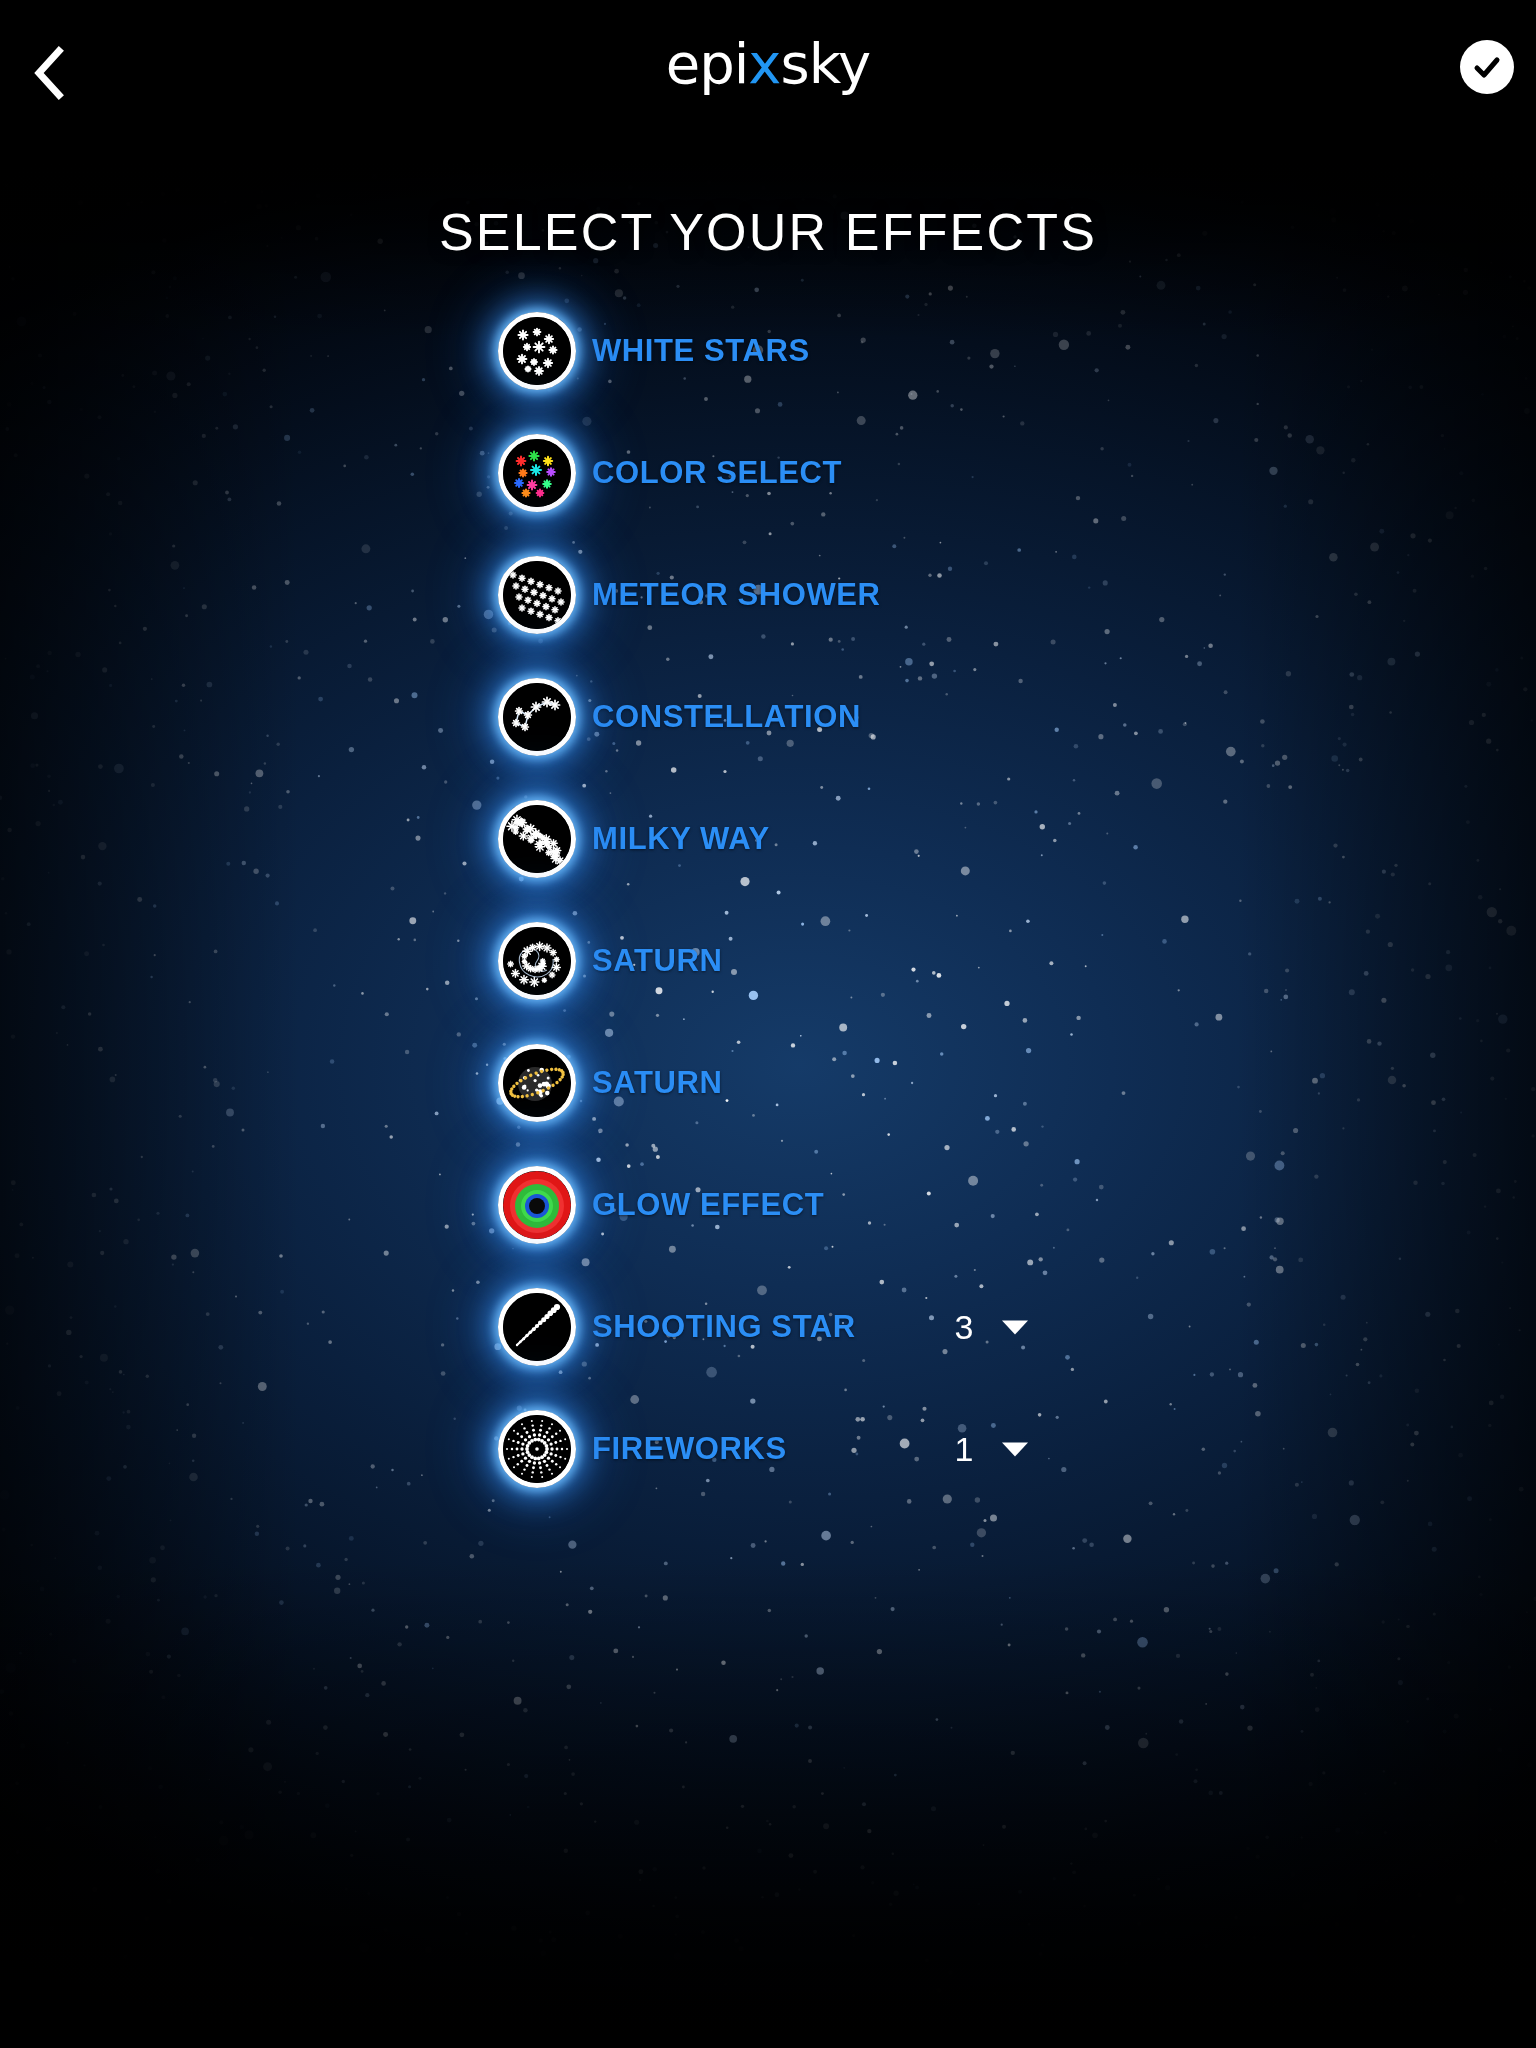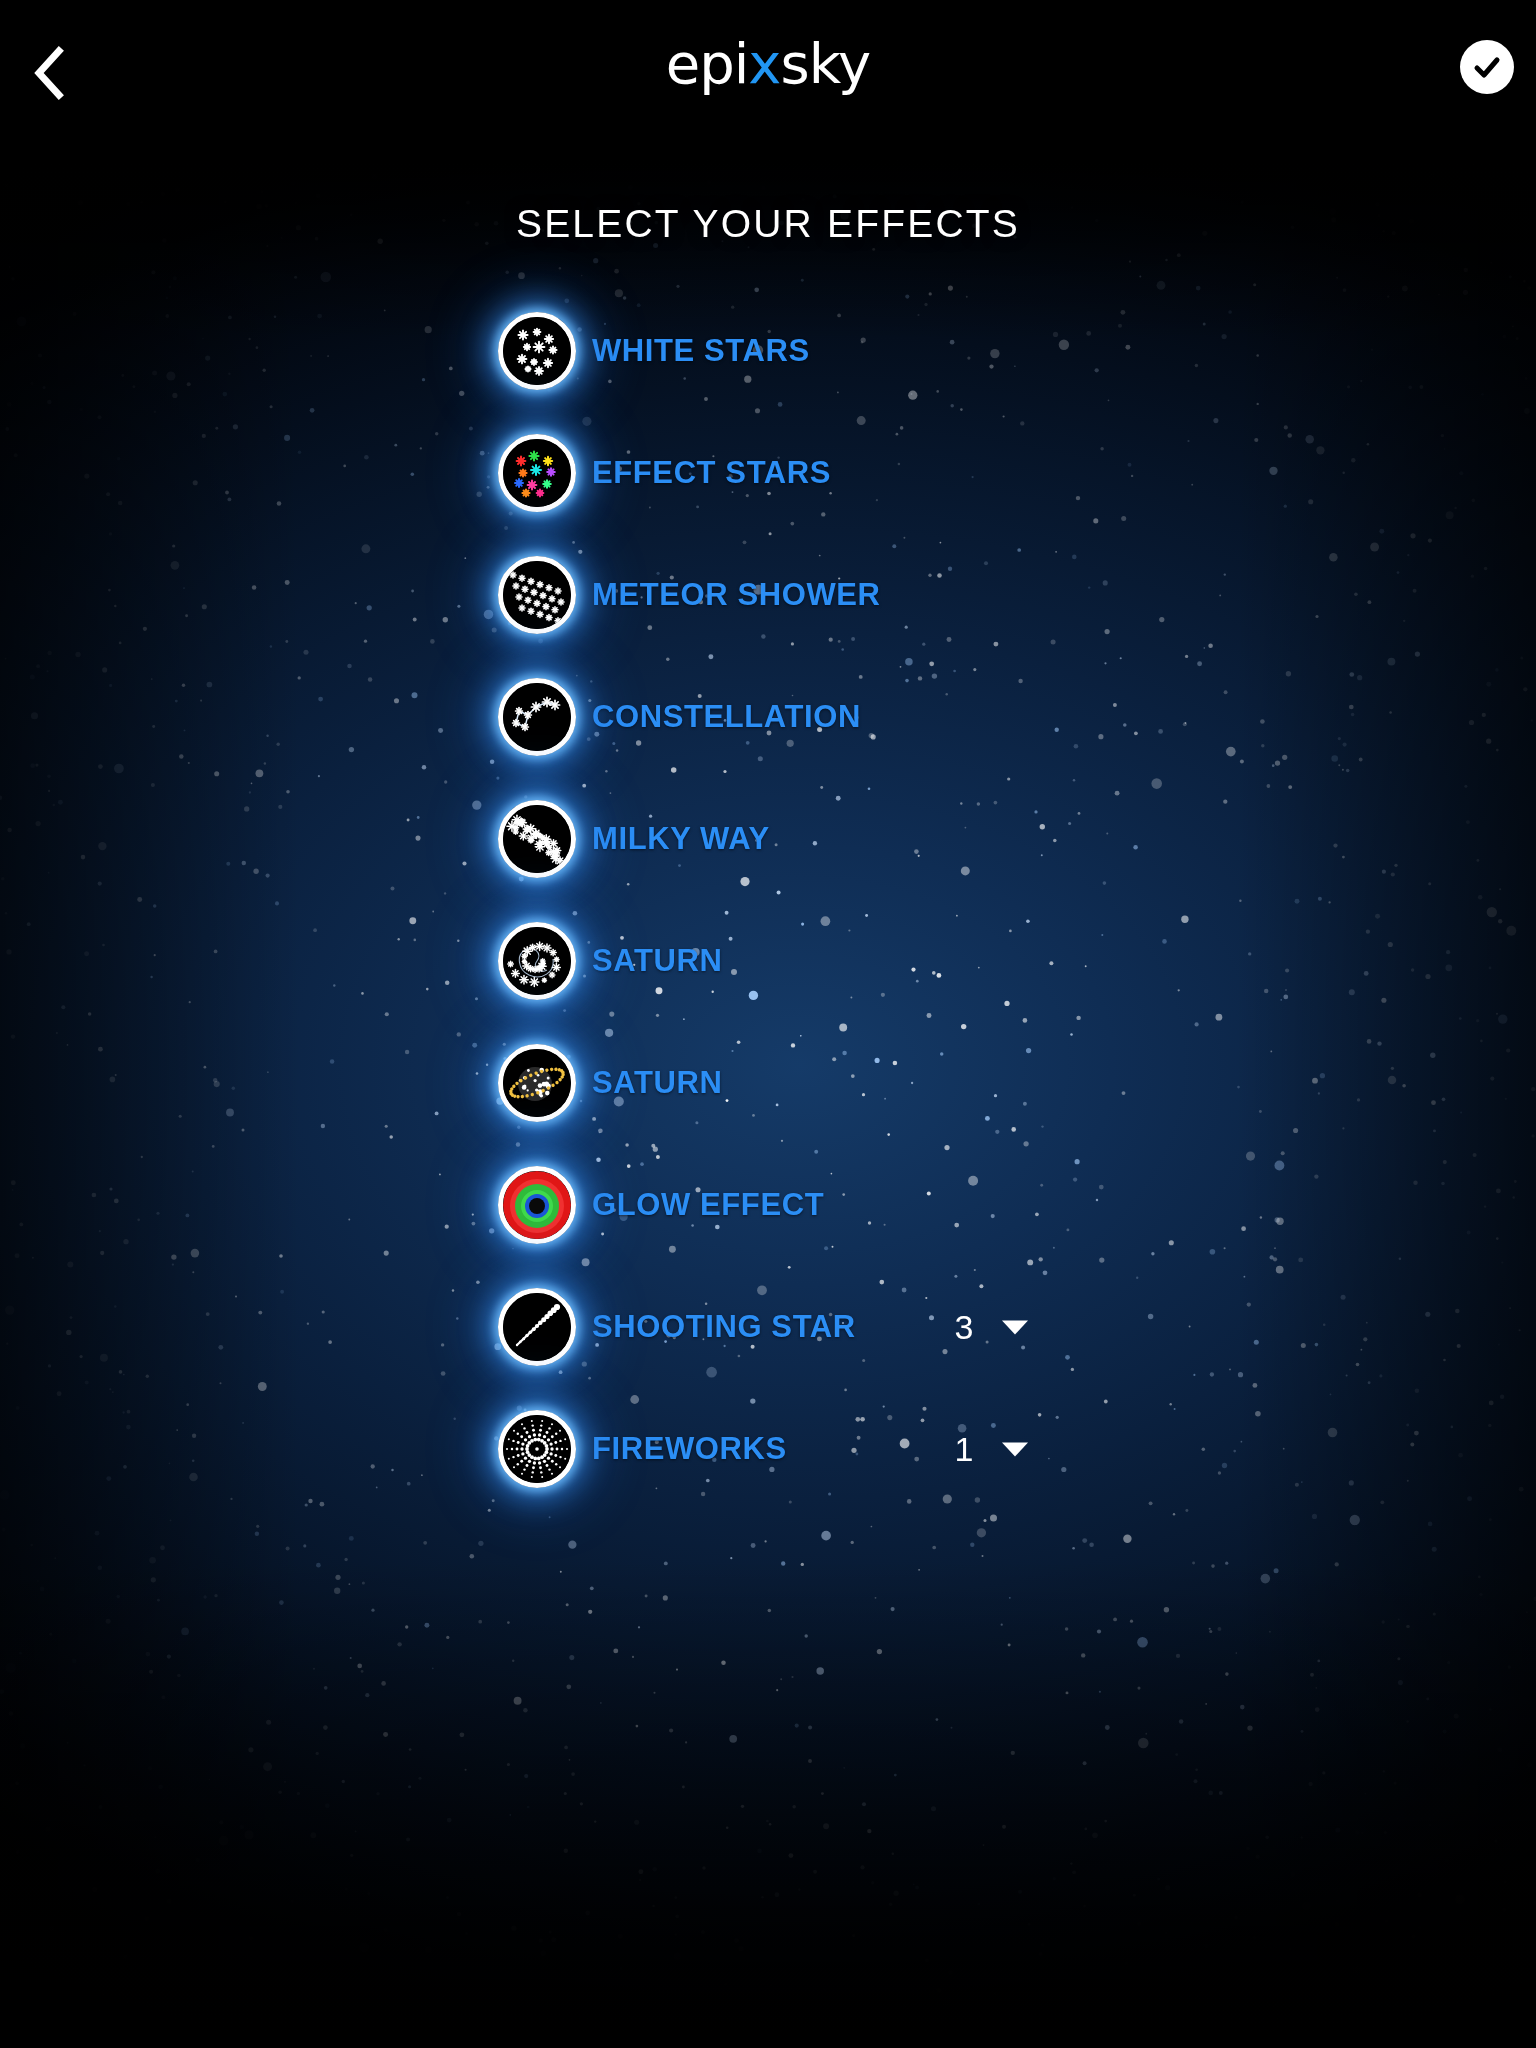--- a/index.html
+++ b/index.html
@@ -67,21 +67,21 @@
     position:absolute; right:22px; top:40px;
     width:54px; height:54px; border-radius:50%;
     background:#ffffff;
     display:flex; align-items:center; justify-content:center;
     cursor:pointer;
   }
   .page-title{
     position:absolute; left:0; top:202px; width:1536px;
     text-align:center;
     color:#ffffff;
-    font-size:39px; font-weight:400; letter-spacing:2.2px;
+    font-size:52px; font-weight:400; letter-spacing:2.2px;
     z-index:40;
     text-shadow:0 0 14px rgba(0,0,0,0.9);
   }
 
   
   .effects{
     position:absolute; left:4px; top:290px; width:1536px;
     z-index:30;
   }
   .effect-row{
@@ -1816,21 +1816,21 @@
               </g>
               <g stroke="#ff2d8d" stroke-width="2" stroke-linecap="round">
                 <line x1="33.6" y1="54" x2="40.4" y2="54"></line>
                 <line x1="37" y1="50.6" x2="37" y2="57.4"></line>
                 <line x1="34.688" y1="51.688" x2="39.312" y2="56.312"></line>
                 <line x1="34.688" y1="56.312" x2="39.312" y2="51.688"></line>
               </g>
             </svg>
           </div>
         </div>
-        <div class="effect-label">EFFECT STARS</div>
+        <div class="effect-label">COLOR SELECT</div>
       </div>
       <div class="effect-row">
         <div class="icon-wrap">
           <div class="icon-glow"></div>
           <div class="icon-disc">
             <svg viewBox="0 0 68 68">
               <circle cx="34" cy="34" r="34" fill="#000"></circle>
               <g stroke="#ffffff" stroke-width="1.6" stroke-linecap="round">
                 <line x1="7" y1="14" x2="13" y2="14"></line>
                 <line x1="10" y1="11" x2="10" y2="17"></line>

